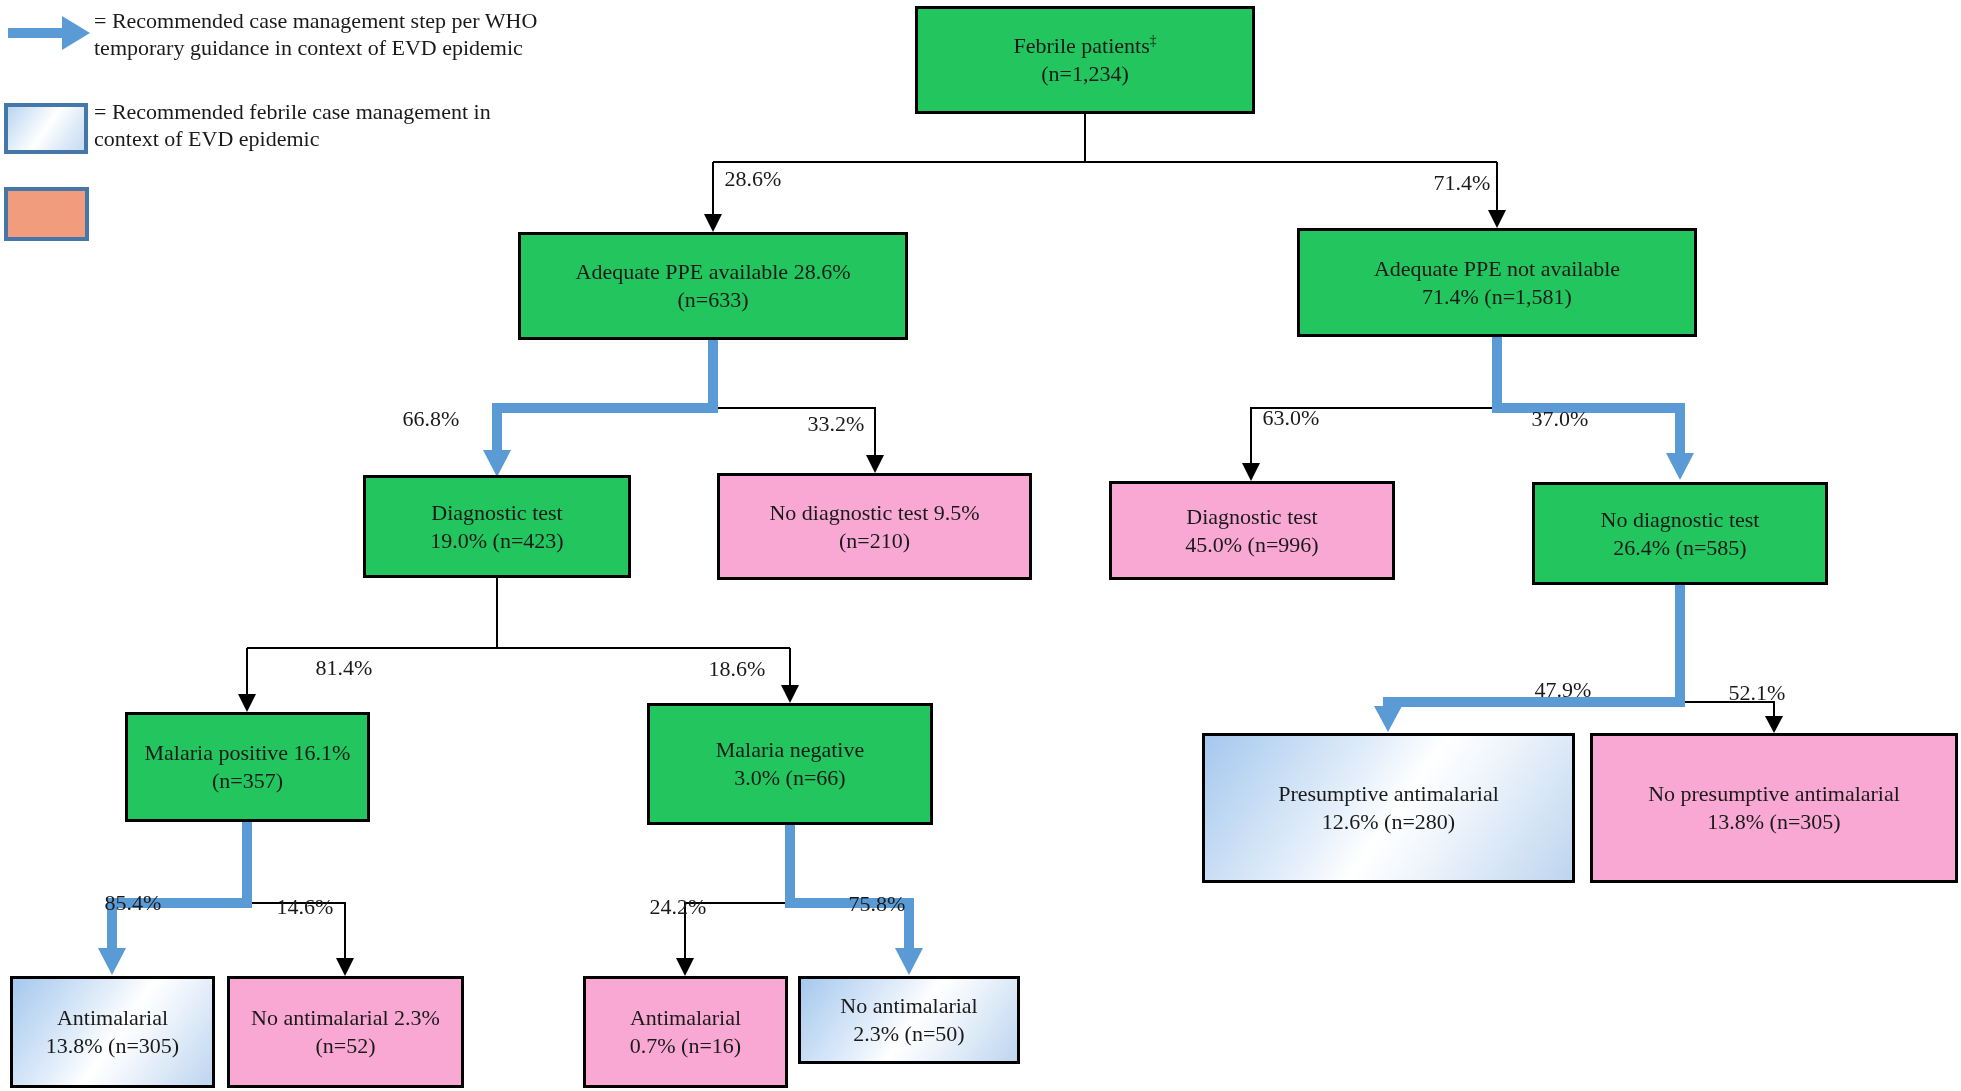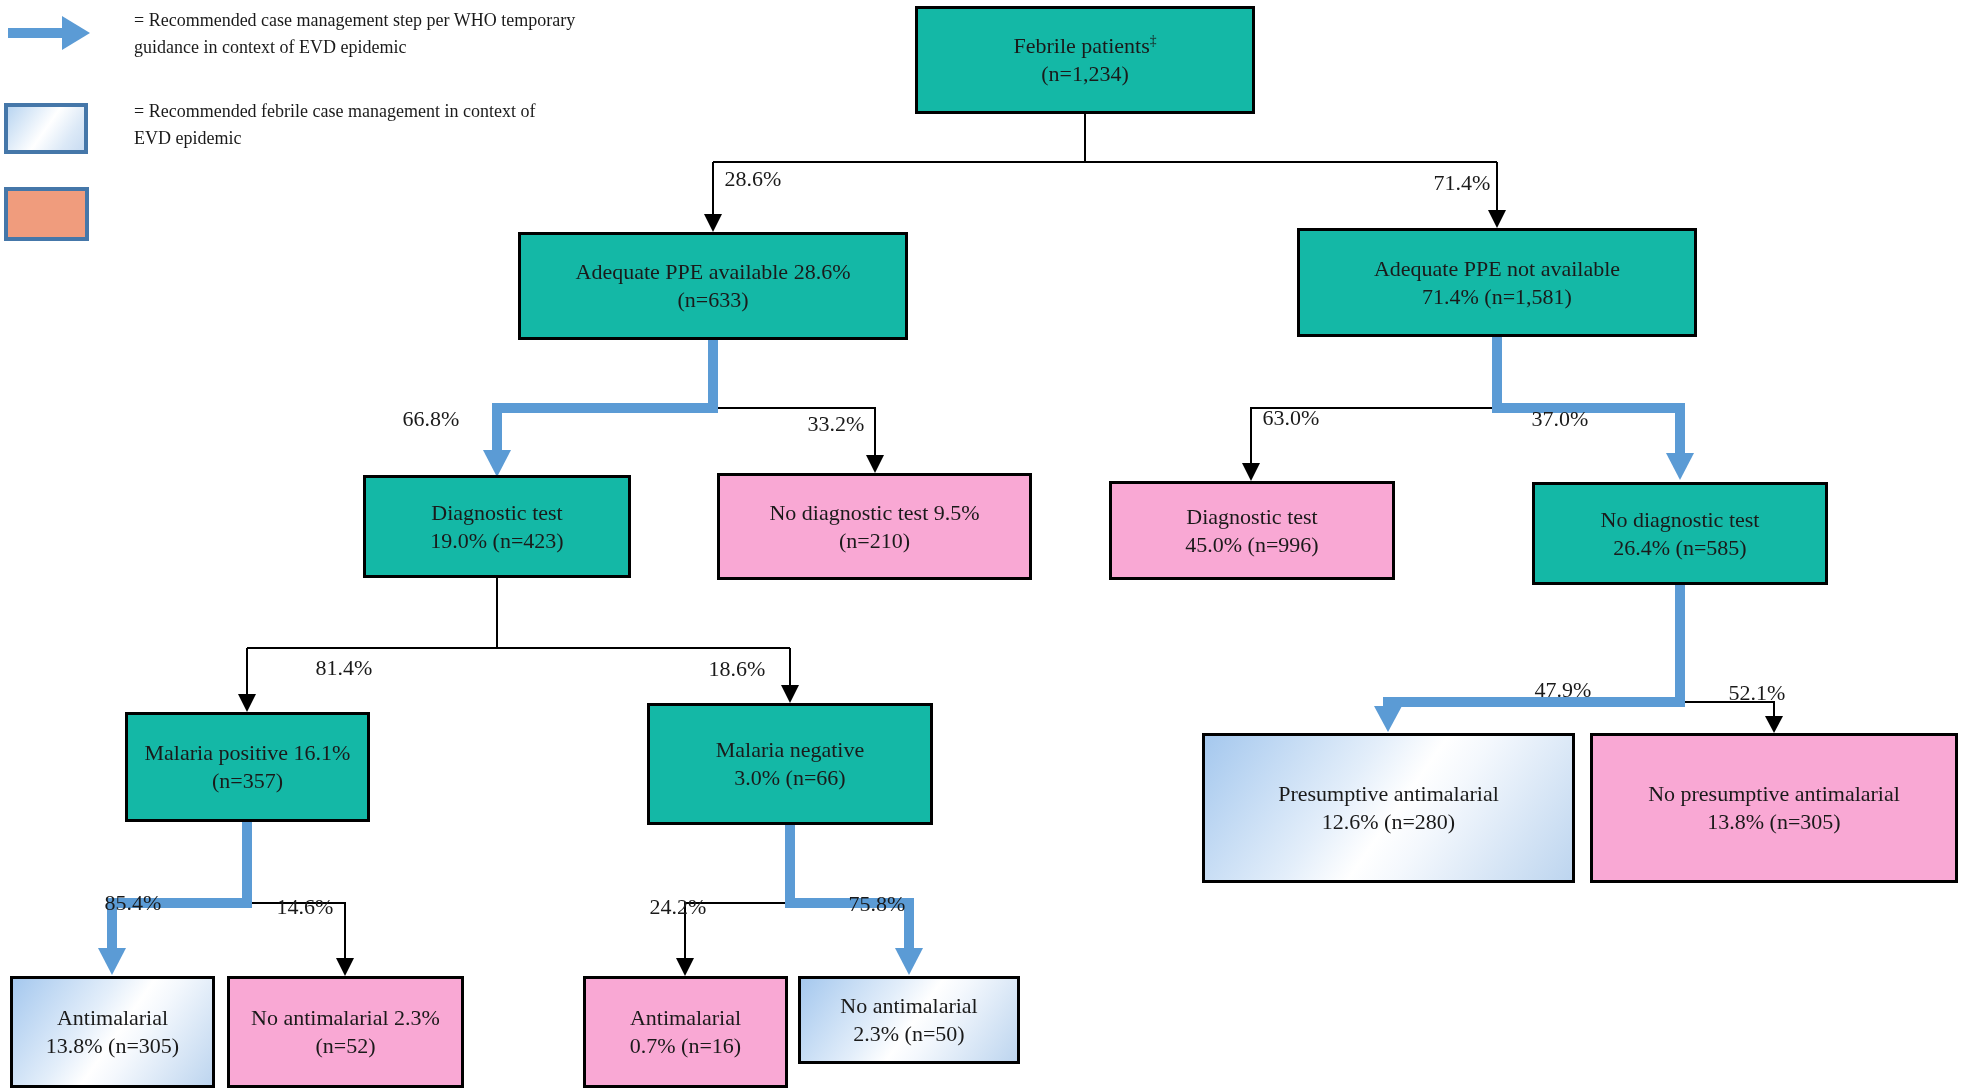--- a/index.html
+++ b/index.html
@@ -11,36 +11,36 @@
     color:#1a1a1a;
     overflow:hidden;
   }
   .wires{position:absolute;left:0;top:0;width:1961px;height:1091px;}
   .node{
     position:absolute;
     display:flex;flex-direction:column;justify-content:center;align-items:center;
     text-align:center;
     font-size:22px;line-height:28px;
     border:3px solid #000;
-    background:#14b8a6;
+    background:#22c55e;
     box-sizing:border-box;
     padding:2px 6px;
   }
   .node.salmon{background:#f9a8d4;}
   .node.grad{background:linear-gradient(125deg,#a5c8ee 0%,#e3eefa 38%,#ffffff 52%,#f4f8fd 62%,#bdd5ef 100%);}
   .pct{
     position:absolute;
     transform:translate(-50%,-50%);
     font-size:22px;line-height:24px;
     white-space:nowrap;
     margin-top:30px;
   }
   sup{font-size:0.62em;line-height:0;}
   
-  .legend-label{position:absolute;font-size:18px;line-height:27px;margin-left:40px;}
+  .legend-label{position:absolute;font-size:22px;line-height:27px;}
   .swatch{position:absolute;box-sizing:border-box;}
   .swatch.grad-sw{background:linear-gradient(125deg,#b9d5f1 0%,#ffffff 50%,#dcE9f7 78%,#c9dcf2 100%);border:4px solid #4577A9;}
   .swatch.salmon-sw{background:#F09C7D;border:4px solid #4577A9;}
   .arrow-sw{position:absolute;width:86px;height:34px;}
   .arrow-sw .shaft{position:absolute;left:2px;top:12px;width:56px;height:10px;background:#5B9BD5;}
   .arrow-sw .head{position:absolute;left:56px;top:0;width:0;height:0;
      border-top:17px solid transparent;border-bottom:17px solid transparent;border-left:28px solid #5B9BD5;}
 </style>
 </head>
 <body>

